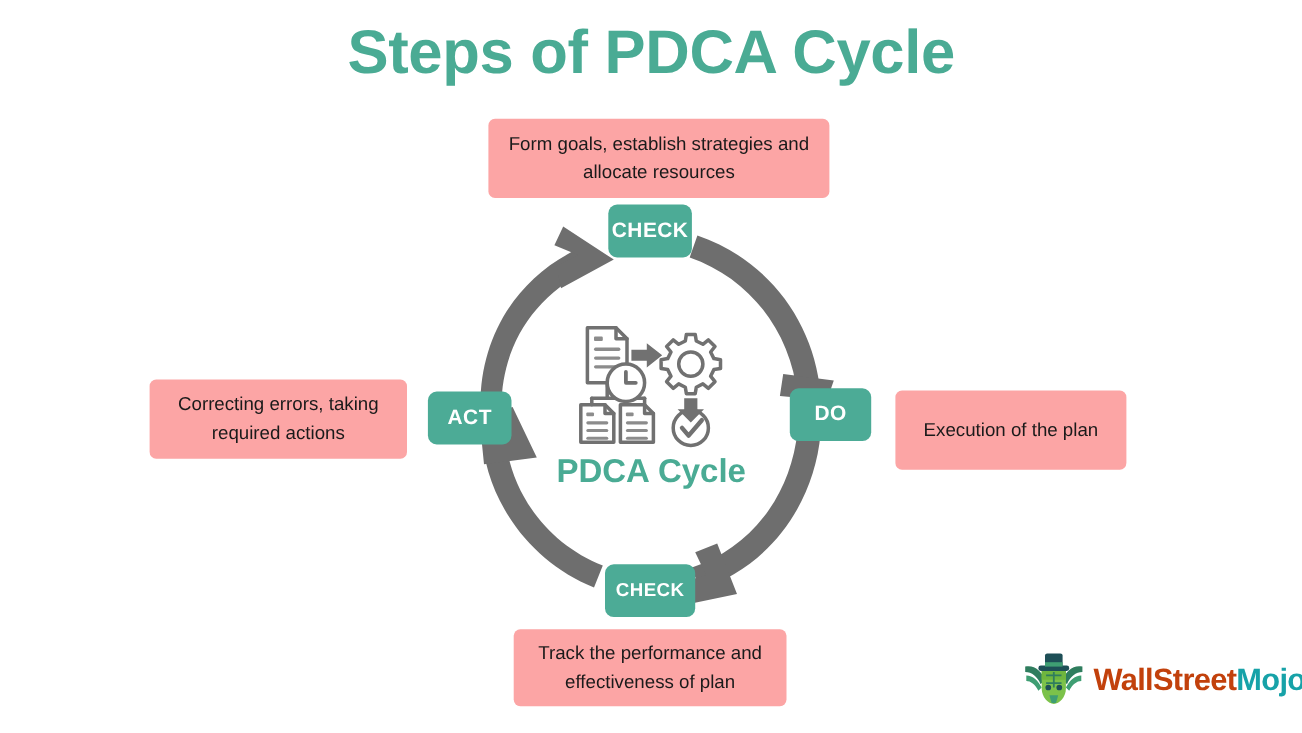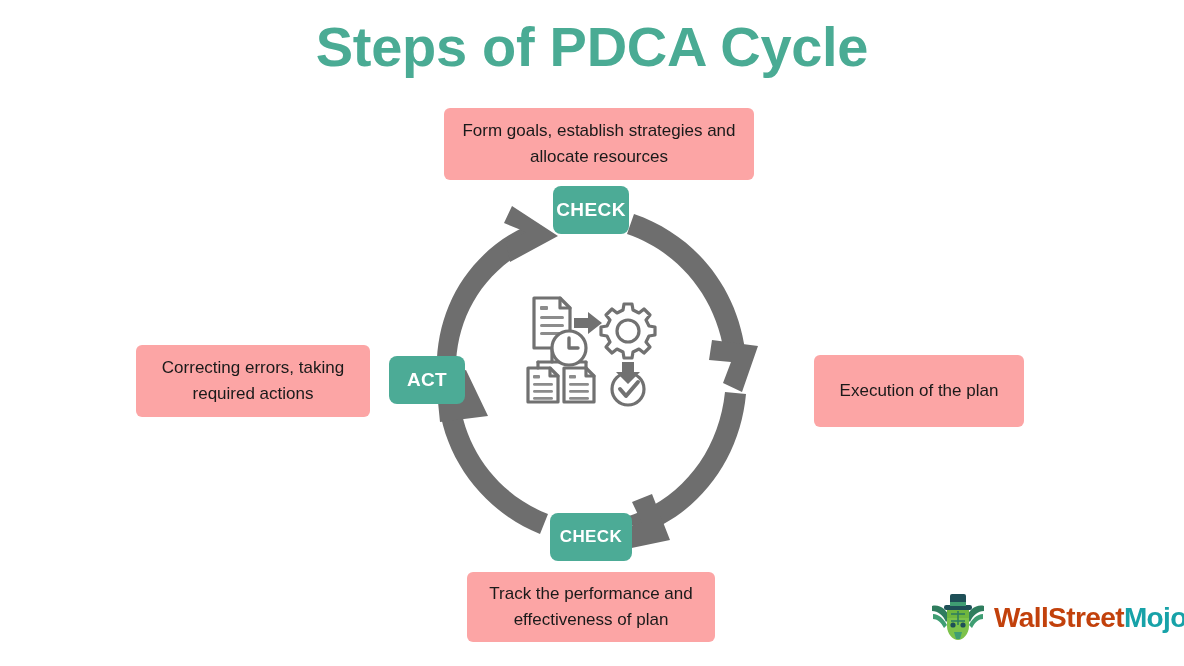--- a/index.html
+++ b/index.html
@@ -218,20 +218,23 @@
                    Z"></path>
           <path d="M 86 190 L 108 236 L 60 242 L 58 222 L 80 217 L 66 196 Z"></path>
         </g>
       </g>
     </svg>
   </div>
 
   <div class="stage-badge" id="badge-plan">
     <span>CHECK</span>
   </div>
+  <div class="stage-badge" id="badge-do">
+    <span>DO</span>
+  </div>
   <div class="stage-badge" id="badge-check">
     <span>CHECK</span>
   </div>
   <div class="stage-badge" id="badge-act">
     <span>ACT</span>
   </div>
 
   <div class="desc-box" id="desc-plan">
     <span>Form goals, establish strategies and allocate resources</span>
   </div>
@@ -294,20 +297,21 @@
       <rect x="45" y="98" width="20" height="2.8" rx="1.4"></rect>
       <rect x="45" y="105" width="20" height="2.8" rx="1.4"></rect>
     </g>
 
     <g>
       <circle cx="45" cy="56" r="17" fill="#ffffff" stroke="#717171" stroke-width="3.2"></circle>
       <path d="M 45 46 L 45 56 L 54 56" fill="none" stroke="#717171" stroke-width="3.4" stroke-linecap="round" stroke-linejoin="round"></path>
     </g>
   </svg>
 
+  <div id="center-label">PDCA Cycle</div>
 
   <div id="brand-logo">
     <svg id="brand-mark" viewBox="0 0 56 52">
 
       <path d="M 2 14 C 10 12, 17 18, 20 26 L 16 30 C 13 23, 8 19, 2 19 Z" fill="#2f7d5e"></path>
       <path d="M 3 22 C 9 22, 14 27, 17 33 L 14 36 C 11 30, 7 27, 3 27 Z" fill="#3f9e73"></path>
 
       <path d="M 54 14 C 46 12, 39 18, 36 26 L 40 30 C 43 23, 48 19, 54 19 Z" fill="#2f7d5e"></path>
       <path d="M 53 22 C 47 22, 42 27, 39 33 L 42 36 C 45 30, 49 27, 53 27 Z" fill="#3f9e73"></path>
 

